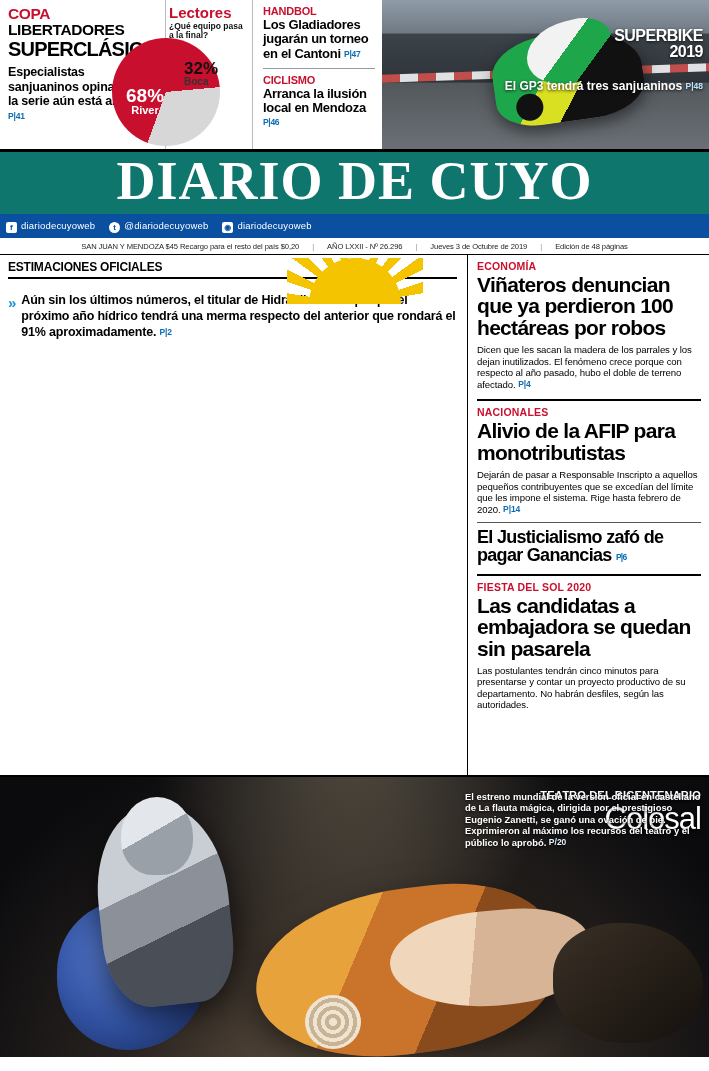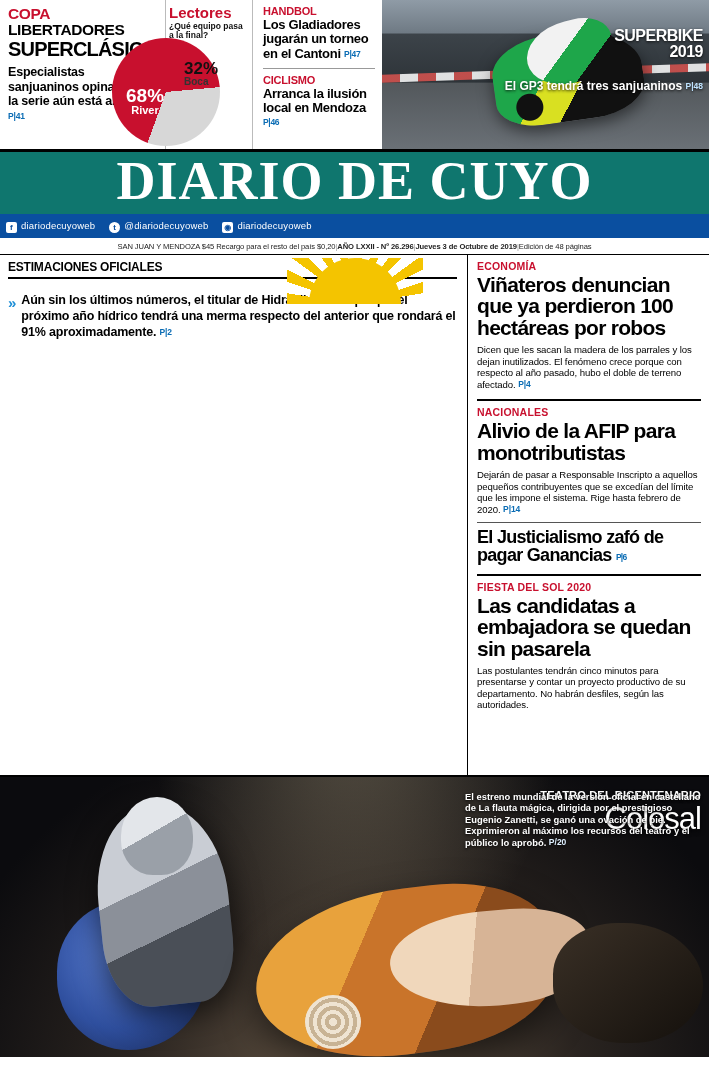--- a/index.html
+++ b/index.html
@@ -100,25 +100,25 @@
     background:
       repeating-conic-gradient(from 180deg at 50% 100%, #f4c400 0deg 9deg, rgba(244,196,0,0) 9deg 18deg);
   }
   .social-bar { height:24px; background:#0a4fa0; display:flex; align-items:center; padding:0 0 0 6px; color:#fff; font-size:9.5px; position:relative; }
   .social-bar span.lbl { margin-right:14px; letter-spacing:.2px; }
   .sicon { display:inline-block; width:11px; height:11px; background:#fff; color:#0a4fa0; border-radius:2px; font-size:8px; line-height:11px; text-align:center; font-weight:bold; margin-right:4px; vertical-align:-1px; }
   .sicon.round { border-radius:50%; }
 
   .infoline {
     height:17px; border-bottom:1px solid #000;
-    display:flex; align-items:center; justify-content:center; gap:0;
+    display:flex; align-items:center; justify-content:center; gap:13px;
     font-size:7.6px; color:#222; letter-spacing:-0.1px;
   }
   .infoline .sep { color:#999; }
-  .infoline b { font-weight:bold; }
+  .infoline b { font-weight:normal; }
 
   
   .main { display:flex; height:520px; }
   .left { width:468px; padding:5px 10px 0 8px; border-right:1px solid #000; }
   .right { width:241px; padding:5px 8px 0 9px; }
 
   .estim { font-weight:bold; font-size:12px; letter-spacing:-0.2px; }
   .rule-blk { border:0; border-top:2px solid #000; margin:3px 0 4px 0; }
 
   .lead-hl {

